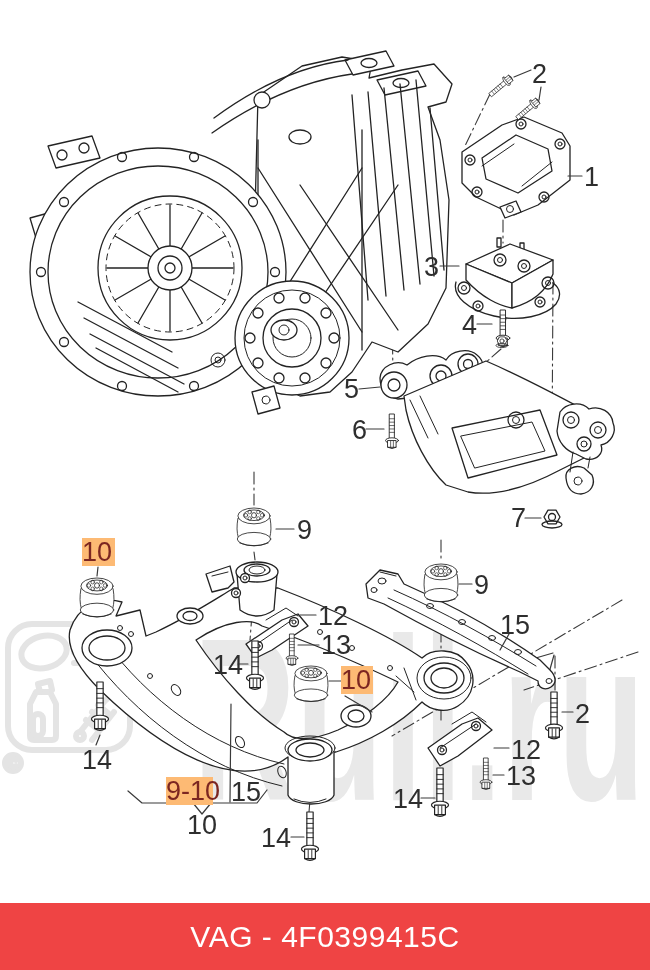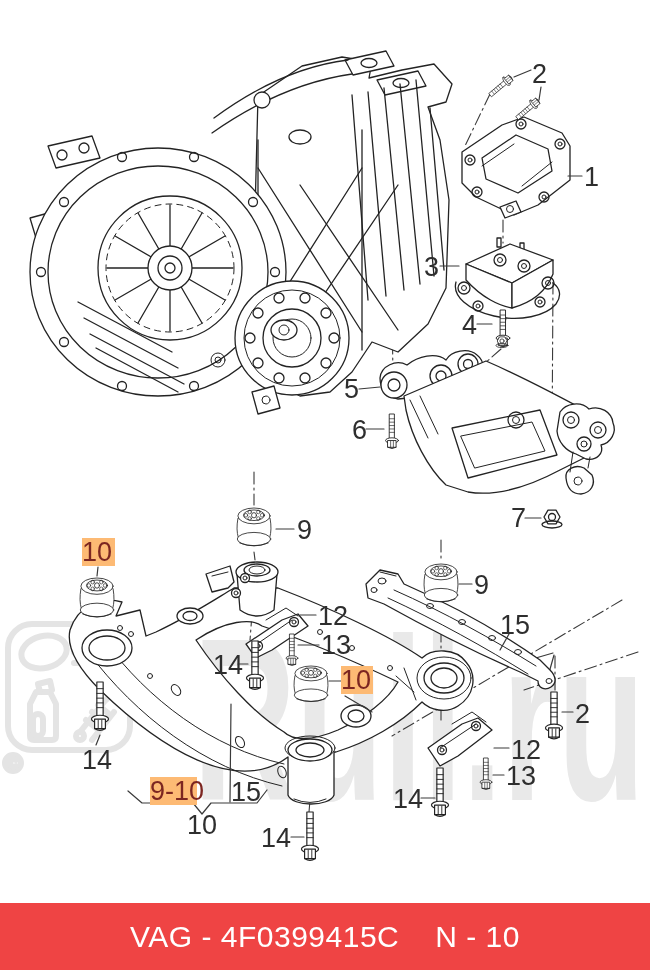--- a/index.html
+++ b/index.html
@@ -416,23 +416,22 @@
     <div class="co" style="left:213px;top:651px">14</div>
     <div class="co" style="left:474px;top:571px">9</div>
     <div class="co hl" style="left:341px;top:666px;width:32px">10</div>
     <div class="co" style="left:500px;top:611px">15</div>
     <div class="co" style="left:575px;top:700px">2</div>
     <div class="co" style="left:511px;top:736px">12</div>
     <div class="co" style="left:506px;top:762px">13</div>
     <div class="co" style="left:393px;top:785px">14</div>
     <div class="co" style="left:82px;top:746px">14</div>
     <div class="co" style="left:261px;top:824px">14</div>
-    <div class="co hl" style="left:150px;top:777px;width:47px">9-10</div>
+    <div class="co hl" style="left:166px;top:777px;width:47px">9-10</div>
     <div class="co" style="left:231px;top:778px">15</div>
     <div class="co" style="left:187px;top:811px">10</div>
   </div>
 
   <div id="footer">
     <span>VAG - 4F0399415C</span>
-    <span>N - 10</span>
   </div>
 
 </div>
 
 </body></html>

